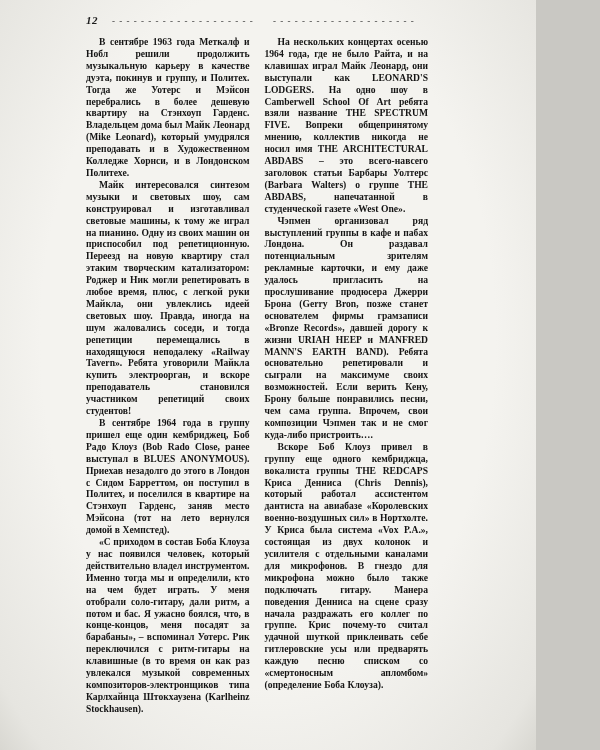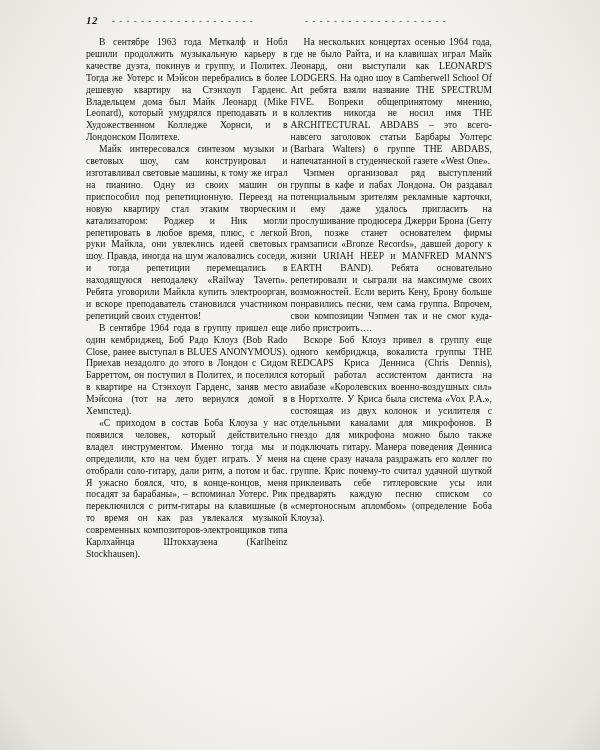--- a/index.html
+++ b/index.html
@@ -3,21 +3,21 @@
 <meta charset="utf-8">
 <style>
   html,body{margin:0;padding:0;}
   body{
     width:600px;height:750px;
     background:#c9c8c3;
     font-family:"Liberation Serif", serif;
     overflow:hidden;
   }
   .scan-page{
-    width:600px;height:750px;
+    width:536px;height:750px;
     box-sizing:border-box;
     background:
       radial-gradient(ellipse at 50% 45%, #f4f3ef 60%, #e6e5e0 92%, #d8d7d1 100%);
     padding:14px 108px 8px 86px;
     color:#161616;
   }
   .page-header{
     display:flex;
     align-items:baseline;
     white-space:nowrap;
@@ -40,21 +40,22 @@
     margin:0 6px;
   }
   .header-title{
     font-weight:bold;
     font-style:italic;
     font-size:11px;
     letter-spacing:.2px;
   }
   .columns{
     display:flex;
-    gap:3px;
+    gap:15px;
+    font-weight:bold;
   }
   .col{
     flex:1;
     min-width:0;
   }
   .col p.para{
     margin:0;
     font-size:9.6px;
     line-height:11.9px;
     text-align:justify;

